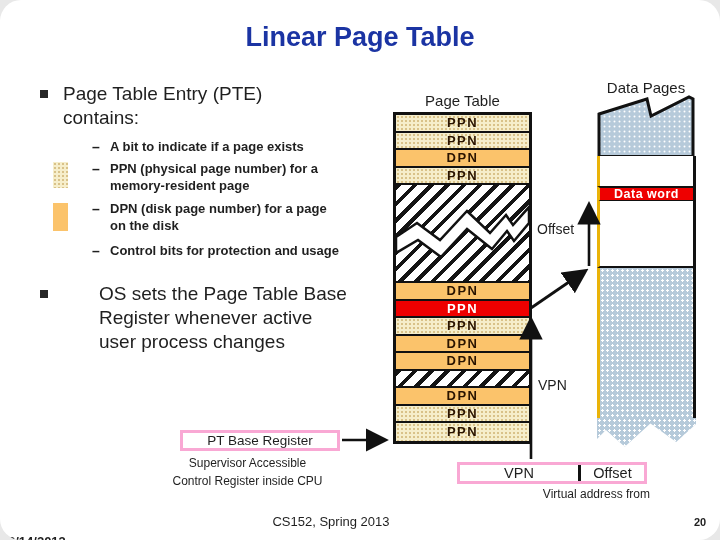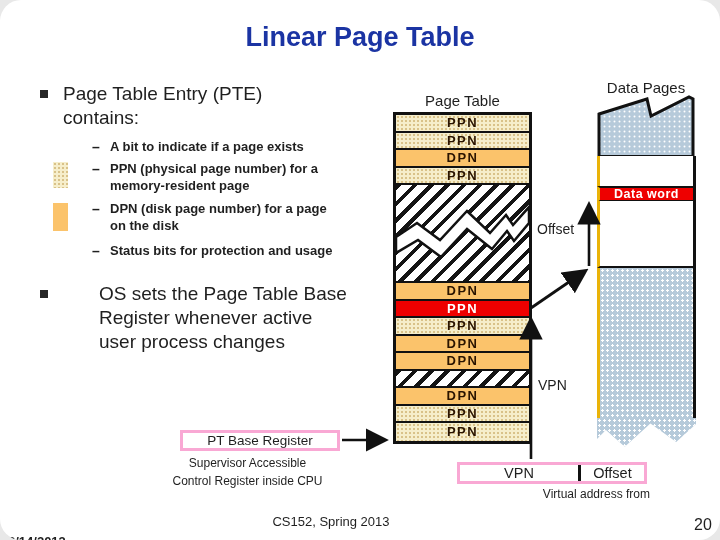--- a/index.html
+++ b/index.html
@@ -71,21 +71,21 @@
 
   <div class="abs tex-ppn" style="left:53px;top:162px;width:15px;height:26px;"></div>
   <div class="abs dash" style="left:92px;top:161px;">–</div>
   <div class="abs b-sub" style="left:110px;top:160px;width:232px;">PPN (physical page number) for a memory-resident page</div>
 
   <div class="abs tex-dpn" style="left:53px;top:203px;width:15px;height:28px;"></div>
   <div class="abs dash" style="left:92px;top:201px;">–</div>
   <div class="abs b-sub" style="left:110px;top:200px;width:232px;">DPN (disk page number) for a page on the disk</div>
 
   <div class="abs dash" style="left:92px;top:243px;">–</div>
-  <div class="abs b-sub" style="left:110px;top:242px;width:232px;">Status bits for protection and usage</div>
+  <div class="abs b-sub" style="left:110px;top:242px;width:232px;">Control bits for protection and usage</div>
 
   <div class="abs sq" style="left:40px;top:290px;"></div>
   <div class="abs b-main" style="left:63px;top:282px;width:250px;margin-left:36px;">OS sets the Page Table Base Register whenever active user process changes</div>
 
   <div class="abs col-head" style="left:396px;top:92px;width:133px;">Page Table</div>
   <div class="abs pt-col">
     <div class="pt-row tex-ppn">PPN</div>
     <div class="pt-row tex-ppn">PPN</div>
     <div class="pt-row tex-dpn">DPN</div>
     <div class="pt-row tex-ppn">PPN</div>
@@ -141,15 +141,15 @@
       </marker>
     </defs>
     <line x1="342" y1="440" x2="385" y2="440" stroke="#111" stroke-width="2.6" marker-end="url(#ah)"></line>
     <line x1="531" y1="459" x2="531" y2="320" stroke="#111" stroke-width="2.6" marker-end="url(#ah)"></line>
     <line x1="531" y1="308" x2="585" y2="271" stroke="#111" stroke-width="2.8" marker-end="url(#ah)"></line>
     <line x1="589" y1="266" x2="589" y2="205" stroke="#111" stroke-width="2.6" marker-end="url(#ah)"></line>
   </svg>
 
   <div class="abs foot" style="left:8px;top:534px;font-weight:bold;">2/14/2013</div>
   <div class="abs foot" style="left:245px;top:514px;width:172px;text-align:center;">CS152, Spring 2013</div>
-  <div class="abs foot" style="left:694px;top:516px;width:24px;font-weight:normal;font-size:16px;">20</div>
+  <div class="abs foot" style="left:694px;top:516px;width:24px;font-weight:bold;font-size:11px;">20</div>
 
 </div>
 
 </body></html>

